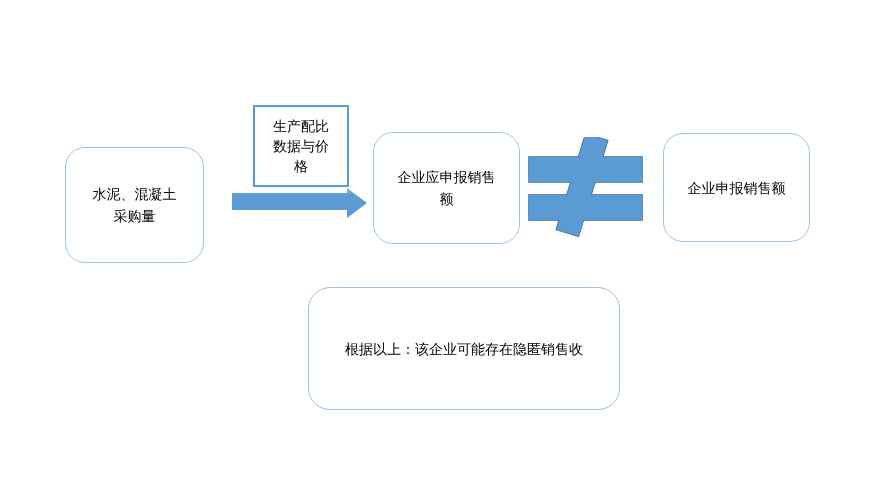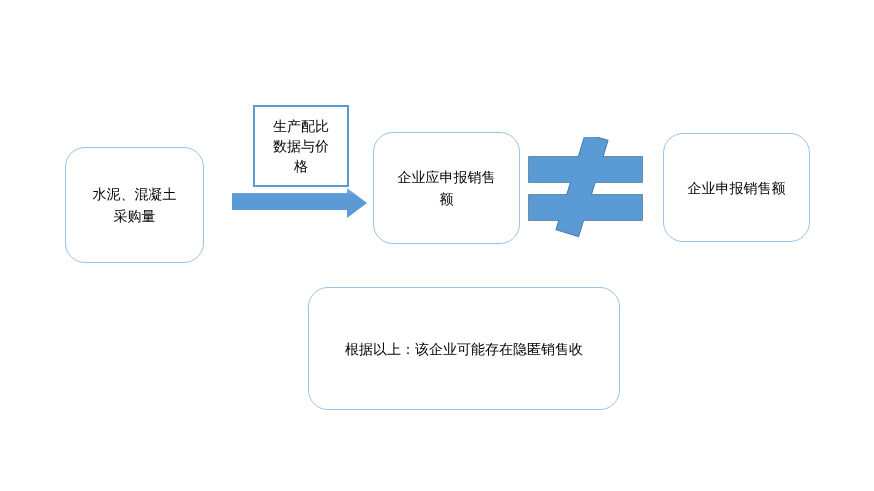--- a/index.html
+++ b/index.html
@@ -45,21 +45,21 @@
     line-height:20px;
     font-weight:500;
   }
   .shape{position:absolute;}
   .source-box{left:65px;top:129px;width:137px;height:114px;margin-top:18px;}
   .arrow-label-box{left:253px;top:105px;width:92px;height:78px;}
   .flow-arrow{left:230px;top:185px;width:140px;height:36px;}
   .expected-box{left:373px;top:132px;width:145px;height:110px;}
   .not-equal{left:528px;top:137px;width:115px;height:103px;}
   .declared-box{left:663px;top:133px;width:145px;height:107px;justify-content:center;}
-  .conclusion-box{left:308px;top:287px;width:310px;height:121px;}
+  .conclusion-box{left:308px;top:287px;width:310px;height:121px;border-radius:22px;}
 </style>
 </head>
 <body>
 
 <div class="canvas">
 
   <div class="node source-box">
     <div>水泥、混凝土</div>
     <div>采购量</div>
   </div>

